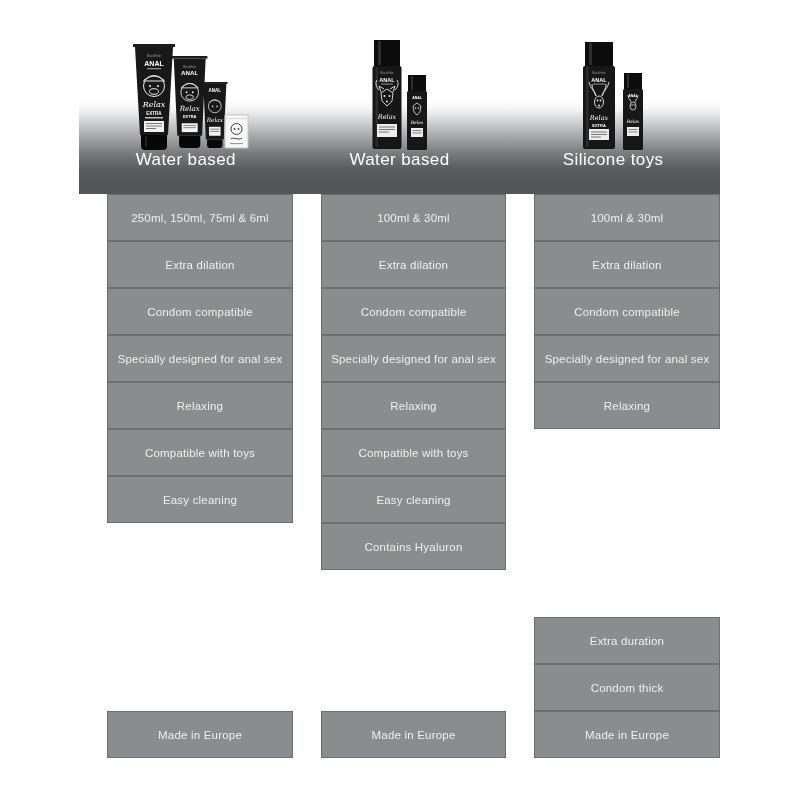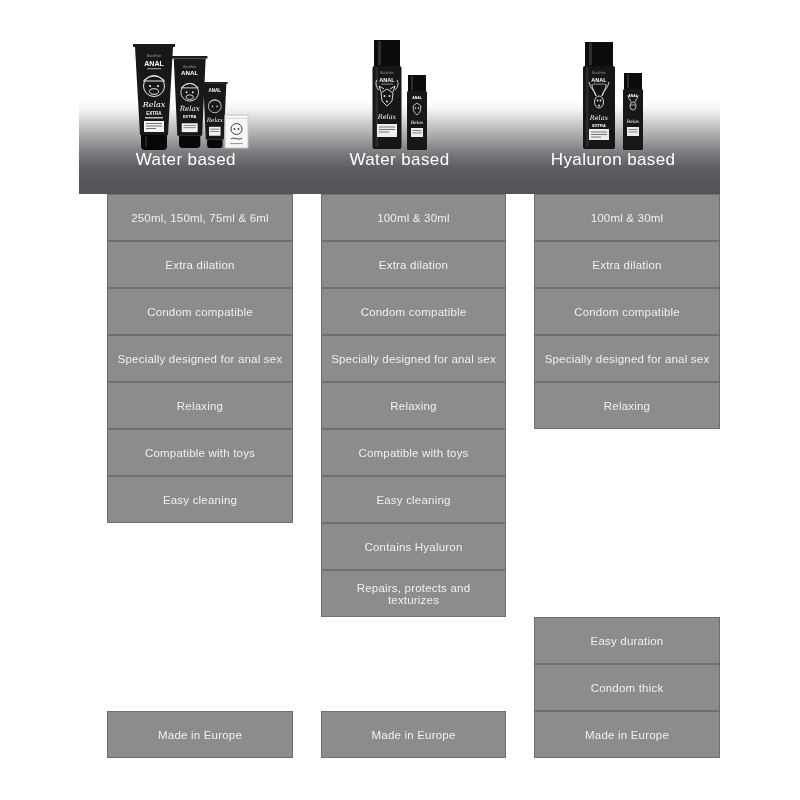--- a/index.html
+++ b/index.html
@@ -36,21 +36,21 @@
   .script-txt{font-family:"DejaVu Serif",serif;font-style:italic;}
 </style>
 </head>
 <body>
 
 <div id="screen">
 
   <div id="header-band">
     <div class="hdr-cell">Water based</div>
     <div class="hdr-cell">Water based</div>
-    <div class="hdr-cell">Hyaluron based</div>
+    <div class="hdr-cell">Silicone toys</div>
   </div>
 
   <svg id="products-col1" class="product-svg" width="124" height="110" viewBox="0 0 124 110" xmlns="http://www.w3.org/2000/svg">
 
     <g>
       <rect x="5" y="0" width="42" height="3" fill="#1c1c1c"></rect>
       <path d="M7,3 L45,3 L40,91 L12,91 Z" fill="#181818"></path>
       <text x="26" y="13" font-size="3.2" fill="#9a9a9a" text-anchor="middle">BlackHole</text>
       <text x="26" y="22" font-size="7" font-weight="bold" fill="#ffffff" text-anchor="middle">ANAL</text>
       <rect x="19" y="24" width="14" height="1.3" fill="#8a8a8a"></rect>
@@ -221,26 +221,25 @@
     <div class="cell" style="grid-area:12/1">Made in Europe</div>
 
     <div class="cell" style="grid-area:1/2">100ml &amp; 30ml</div>
     <div class="cell" style="grid-area:2/2">Extra dilation</div>
     <div class="cell" style="grid-area:3/2">Condom compatible</div>
     <div class="cell" style="grid-area:4/2">Specially designed for anal sex</div>
     <div class="cell" style="grid-area:5/2">Relaxing</div>
     <div class="cell" style="grid-area:6/2">Compatible with toys</div>
     <div class="cell" style="grid-area:7/2">Easy cleaning</div>
     <div class="cell" style="grid-area:8/2">Contains Hyaluron</div>
-    <div class="cell" style="grid-area:9/2">Repairs, protects and texturizes</div>
     <div class="cell" style="grid-area:12/2">Made in Europe</div>
 
     <div class="cell" style="grid-area:1/3">100ml &amp; 30ml</div>
     <div class="cell" style="grid-area:2/3">Extra dilation</div>
     <div class="cell" style="grid-area:3/3">Condom compatible</div>
     <div class="cell" style="grid-area:4/3">Specially designed for anal sex</div>
     <div class="cell" style="grid-area:5/3">Relaxing</div>
-    <div class="cell" style="grid-area:10/3">Easy duration</div>
+    <div class="cell" style="grid-area:10/3">Extra duration</div>
     <div class="cell" style="grid-area:11/3">Condom thick</div>
     <div class="cell" style="grid-area:12/3">Made in Europe</div>
   </div>
 
 </div>
 
 </body></html>

